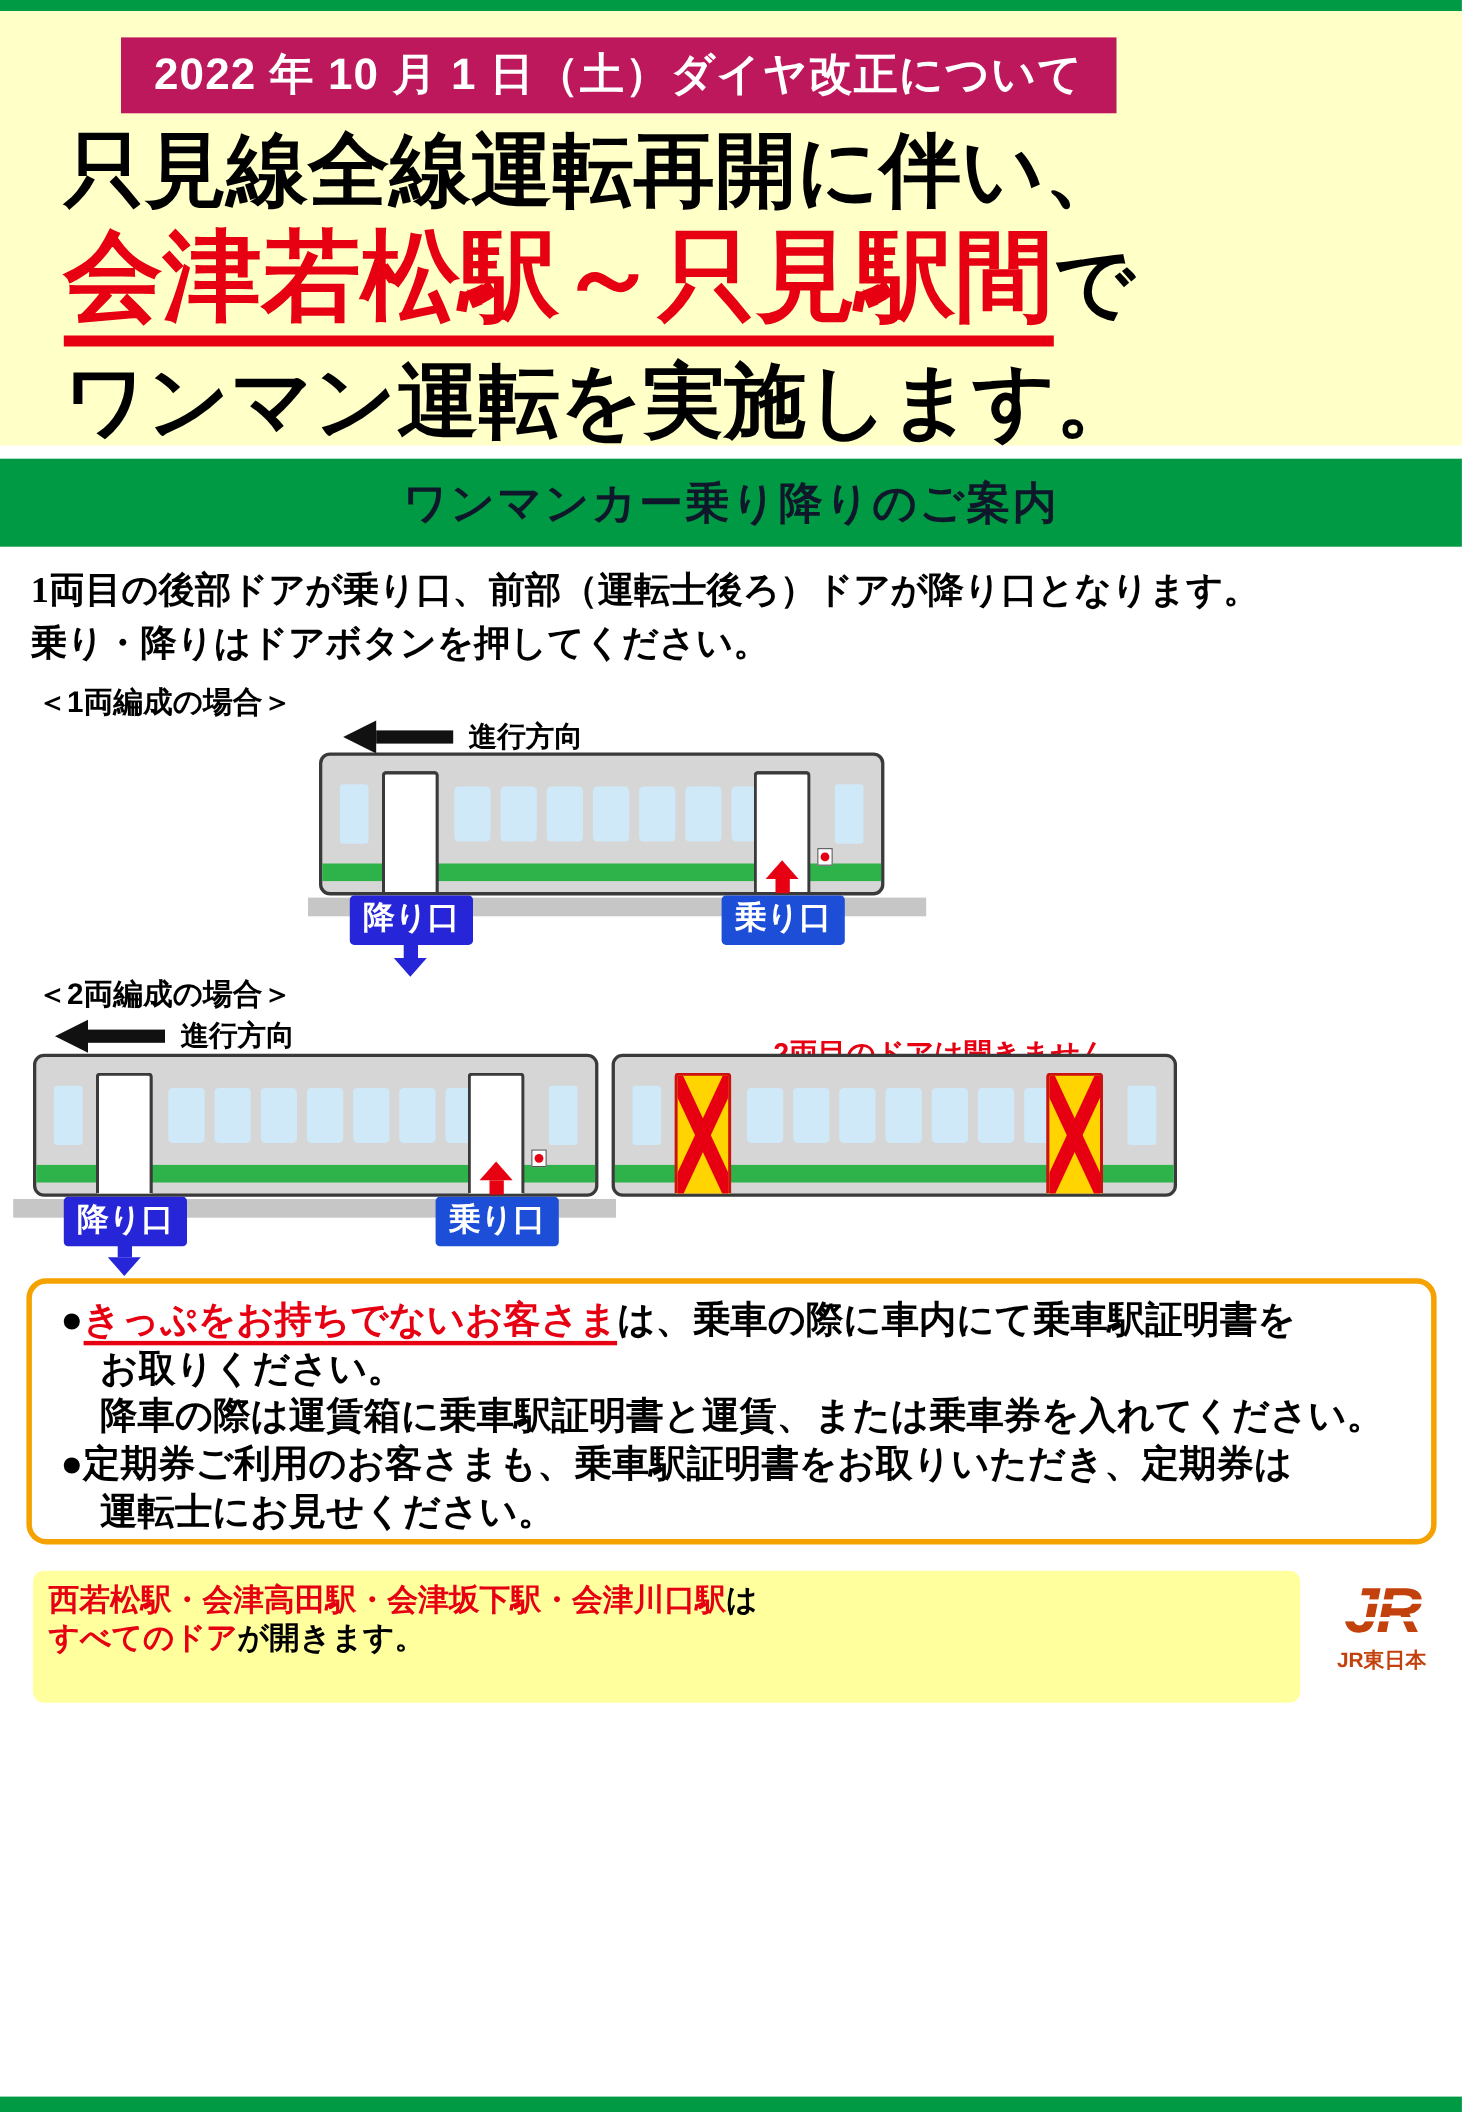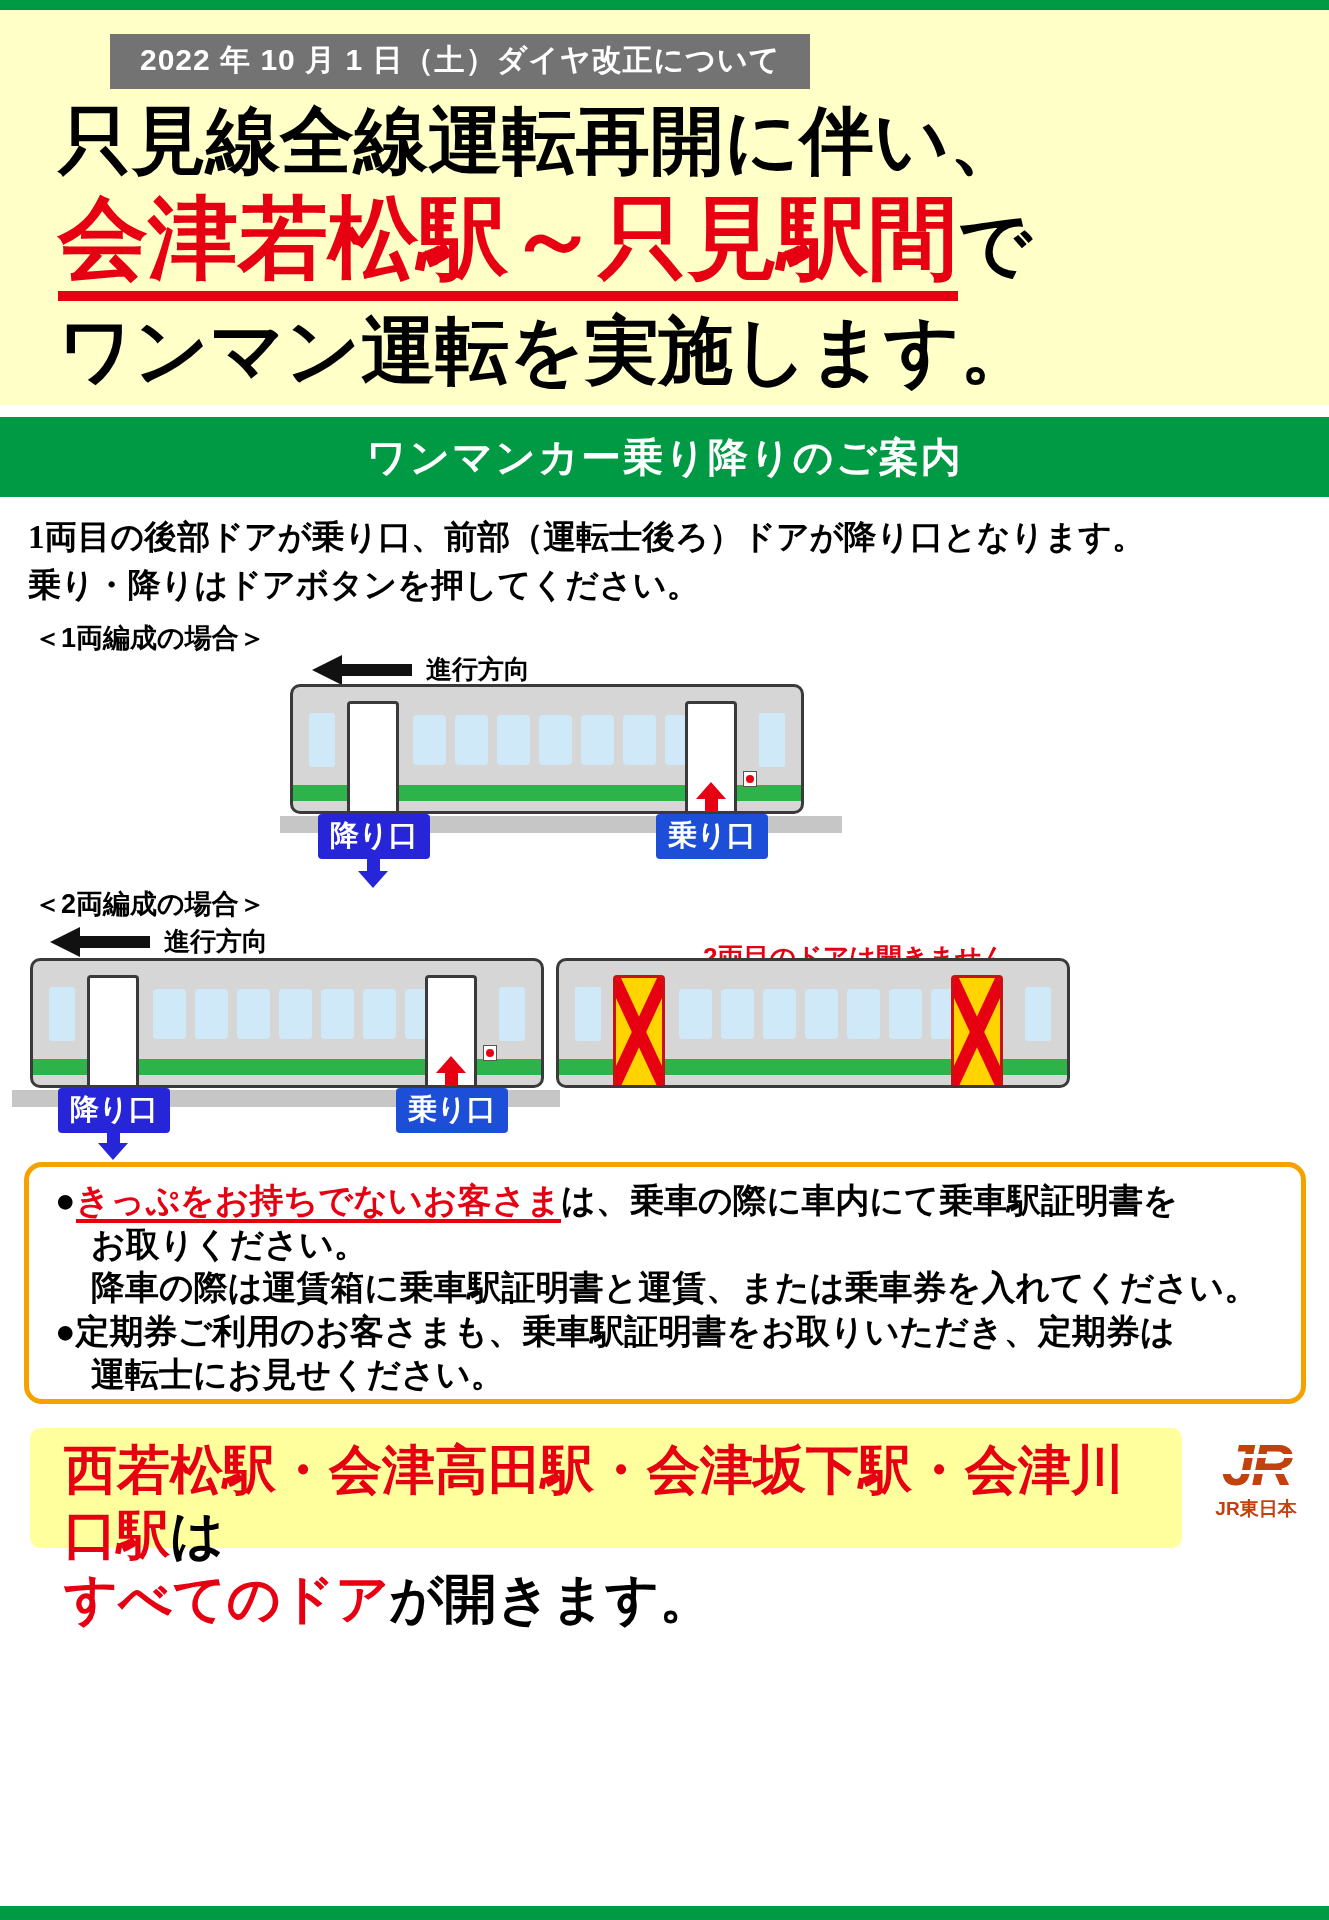--- a/index.html
+++ b/index.html
@@ -9,33 +9,33 @@
     background:#ffffff; color:#000;
     font-family:"Liberation Sans","DejaVu Sans",sans-serif;
   }
   .strip { position:absolute; left:0; width:100%; background:#009944; }
   .strip-top { top:0; height:10px; }
   .strip-bottom { top:1906px; height:14px; }
 
   
   .header { position:absolute; top:10px; left:0; width:100%; height:395px;
             background:#ffffc8; padding:24px 0 0 58px; }
-  .date-banner { display:inline-block; margin-left:52px; background:#737373; color:#fff;
-                 font-size:30px; font-weight:900; padding:6px 30px 8px; letter-spacing:1px; }
+  .date-banner { display:inline-block; margin-left:52px; background:#be185d; color:#fff;
+                 font-size:40px; font-weight:900; padding:6px 30px 8px; letter-spacing:1px; }
   .h-line1 { font-size:74px; font-weight:900; line-height:1.2; margin-top:8px; white-space:nowrap; }
   .h-line2 { margin-top:2px; white-space:nowrap; }
   .h-line2 .hl { color:#e60012; font-size:90px; font-weight:900; line-height:1.12;
                  display:inline-block; border-bottom:10px solid #e60012; padding-bottom:2px; }
   .h-line2 .sfx { font-size:72px; font-weight:900; }
   .h-line3 { font-size:74px; font-weight:900; line-height:1.2; margin-top:6px; white-space:nowrap; }
 
   
   .green-band { position:absolute; top:417px; left:0; width:100%; height:80px;
                 background:#009944; display:flex; align-items:center; justify-content:center; }
-  .band-title { color:#ffffff; font-size:40px; font-weight:900; letter-spacing:2px; }
+  .band-title { color:#0f172a; font-size:40px; font-weight:900; letter-spacing:2px; }
 
   
   .intro { position:absolute; top:514px; left:28px; font-size:33px; font-weight:800; line-height:1.45;font-family:Liberation Serif, serif; }
 
   .caption { position:absolute; left:34px; font-size:27px; font-weight:800; }
   .cap1 { top:620px; } .cap2 { top:886px; }
 
   .diagram { position:absolute; left:0; width:1329px; }
   #diagram1 { top:648px; height:240px; }
   #diagram2 { top:918px; height:246px; }
@@ -90,22 +90,22 @@
 
   
   .notice { position:absolute; top:1162px; left:24px; width:1282px; height:242px; background:#fff;
             border:5px solid #f5a200; border-radius:18px; padding:12px 26px;
             font-size:34px; font-weight:800; line-height:1.28; }
   .red-ul { color:#e60012; border-bottom:4px solid #e60012; }
   .indent { padding-left:36px; }
 
   
   .bottom-box { position:absolute; top:1428px; left:30px; width:1152px; height:120px;
-                background:#ffff9e; border-radius:10px; padding:10px 34px;
-                font-size:53px; font-weight:900; line-height:1.22; }
+                background:#ffff9e; border-radius:10px; padding:10px 14px;
+                font-size:28px; font-weight:900; line-height:1.22; }
   .red-txt { color:#e60012; }
 
   
   .jr-logo { position:absolute; left:1198px; top:1436px; width:116px; text-align:center; color:#c2410c; }
   .jr-mark { position:relative; display:inline-block; font-size:58px; font-weight:900;
              font-style:italic; letter-spacing:-3px; line-height:1; }
   .jr-mark .bar { position:absolute; left:-4px; right:-4px; height:4px; background:#fff; }
   .bar1 { top:18px; } .bar2 { top:34px; }
   .jr-company { font-size:19px; font-weight:800; margin-top:2px; }
 </style>

